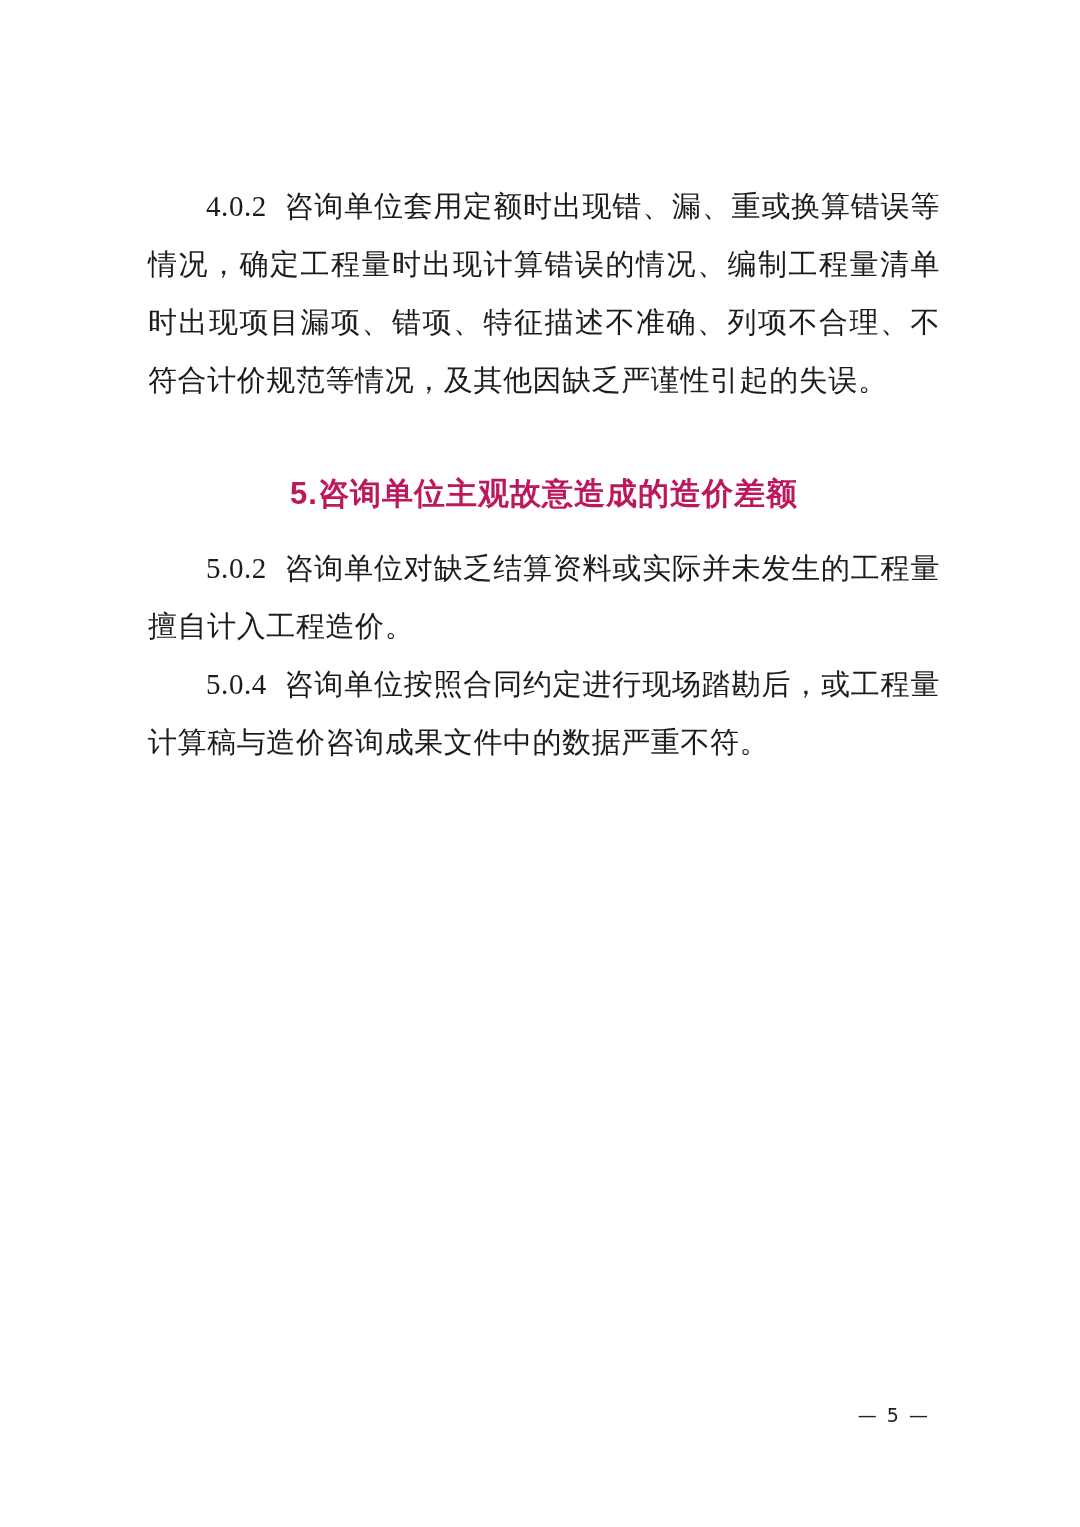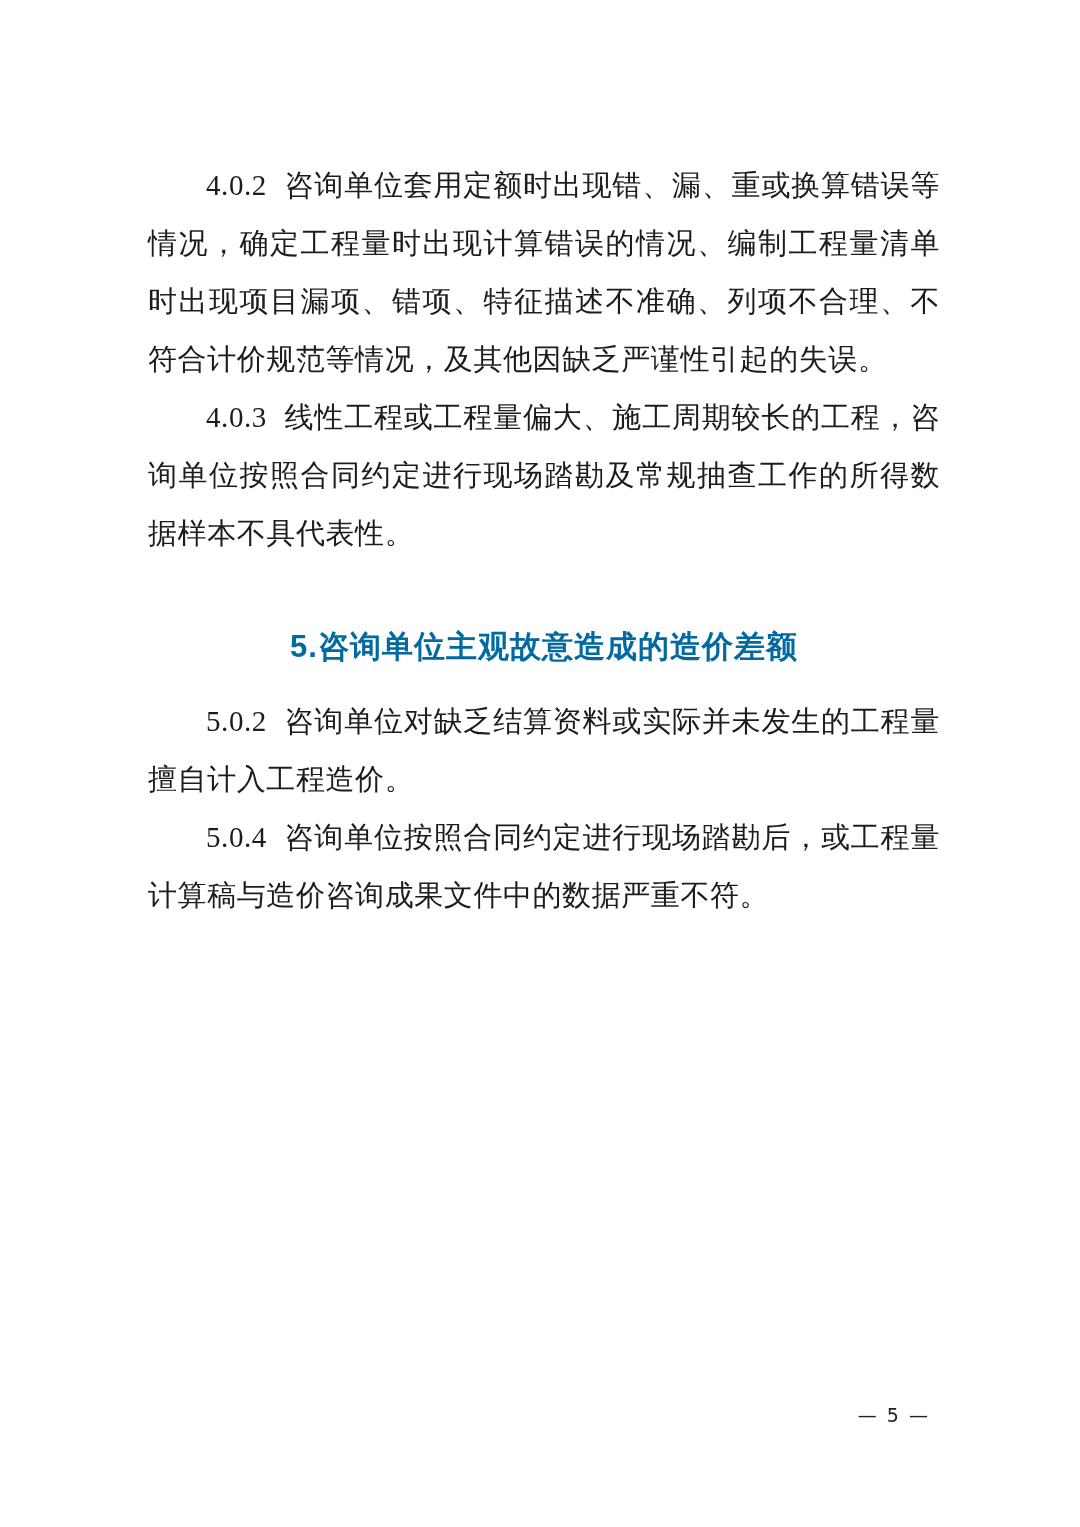--- a/index.html
+++ b/index.html
@@ -12,21 +12,21 @@
     width: 1080px;
     height: 1527px;
     background: #ffffff;
     overflow: hidden;
     font-family: "Liberation Serif", "DejaVu Serif", serif;
     color: #1c1c1c;
   }
   .content {
     position: absolute;
     left: 148px;
-    top: 156px;
+    top: 177px;
     width: 792px;
   }
   p.body {
     margin: 0;
     font-size: 29px;
     line-height: 58px;
     text-align: justify;
     text-justify: inter-ideograph;
     text-indent: 2em;
     letter-spacing: 0.02em;
@@ -37,41 +37,40 @@
     font-family: "Liberation Serif", "DejaVu Serif", serif;
   }
   h2.heading {
     margin: 62px 0 22px 0;
     font-family: "Liberation Sans", "DejaVu Sans", sans-serif;
     font-weight: bold;
     font-size: 31px;
     line-height: 46px;
     text-align: center;
     letter-spacing: 1px;
-    color: #0369a1;
+    color: #be185d;
   }
   .footer {
     position: absolute;
     top: 1404px;
     right: 150px;
     font-family: "DejaVu Sans", "Liberation Sans", sans-serif;
     font-size: 19px;
     letter-spacing: 2px;
     color: #222222;
   }
 </style>
 </head>
 <body>
 
 <div class="page">
   <div class="content">
 
     <p class="body"><span class="num">4.0.2</span><span>咨询单位套用定额时出现错、漏、重或换算错误等情况，确定工程量时出现计算错误的情况、编制工程量清单时出现项目漏项、错项、特征描述不准确、列项不合理、不符合计价规范等情况，及其他因缺乏严谨性引起的失误。</span></p>
 
-    <p class="body"><span class="num">4.0.3</span><span>线性工程或工程量偏大、施工周期较长的工程，咨询单位按照合同约定进行现场踏勘及常规抽查工作的所得数据样本不具代表性。</span></p>
 
     <h2 class="heading">5.咨询单位主观故意造成的造价差额</h2>
 
 
 
     <p class="body"><span class="num">5.0.2</span><span>咨询单位对缺乏结算资料或实际并未发生的工程量擅自计入工程造价。</span></p>
 
 
     <p class="body"><span class="num">5.0.4</span><span>咨询单位按照合同约定进行现场踏勘后，或工程量计算稿与造价咨询成果文件中的数据严重不符。</span></p>
 

